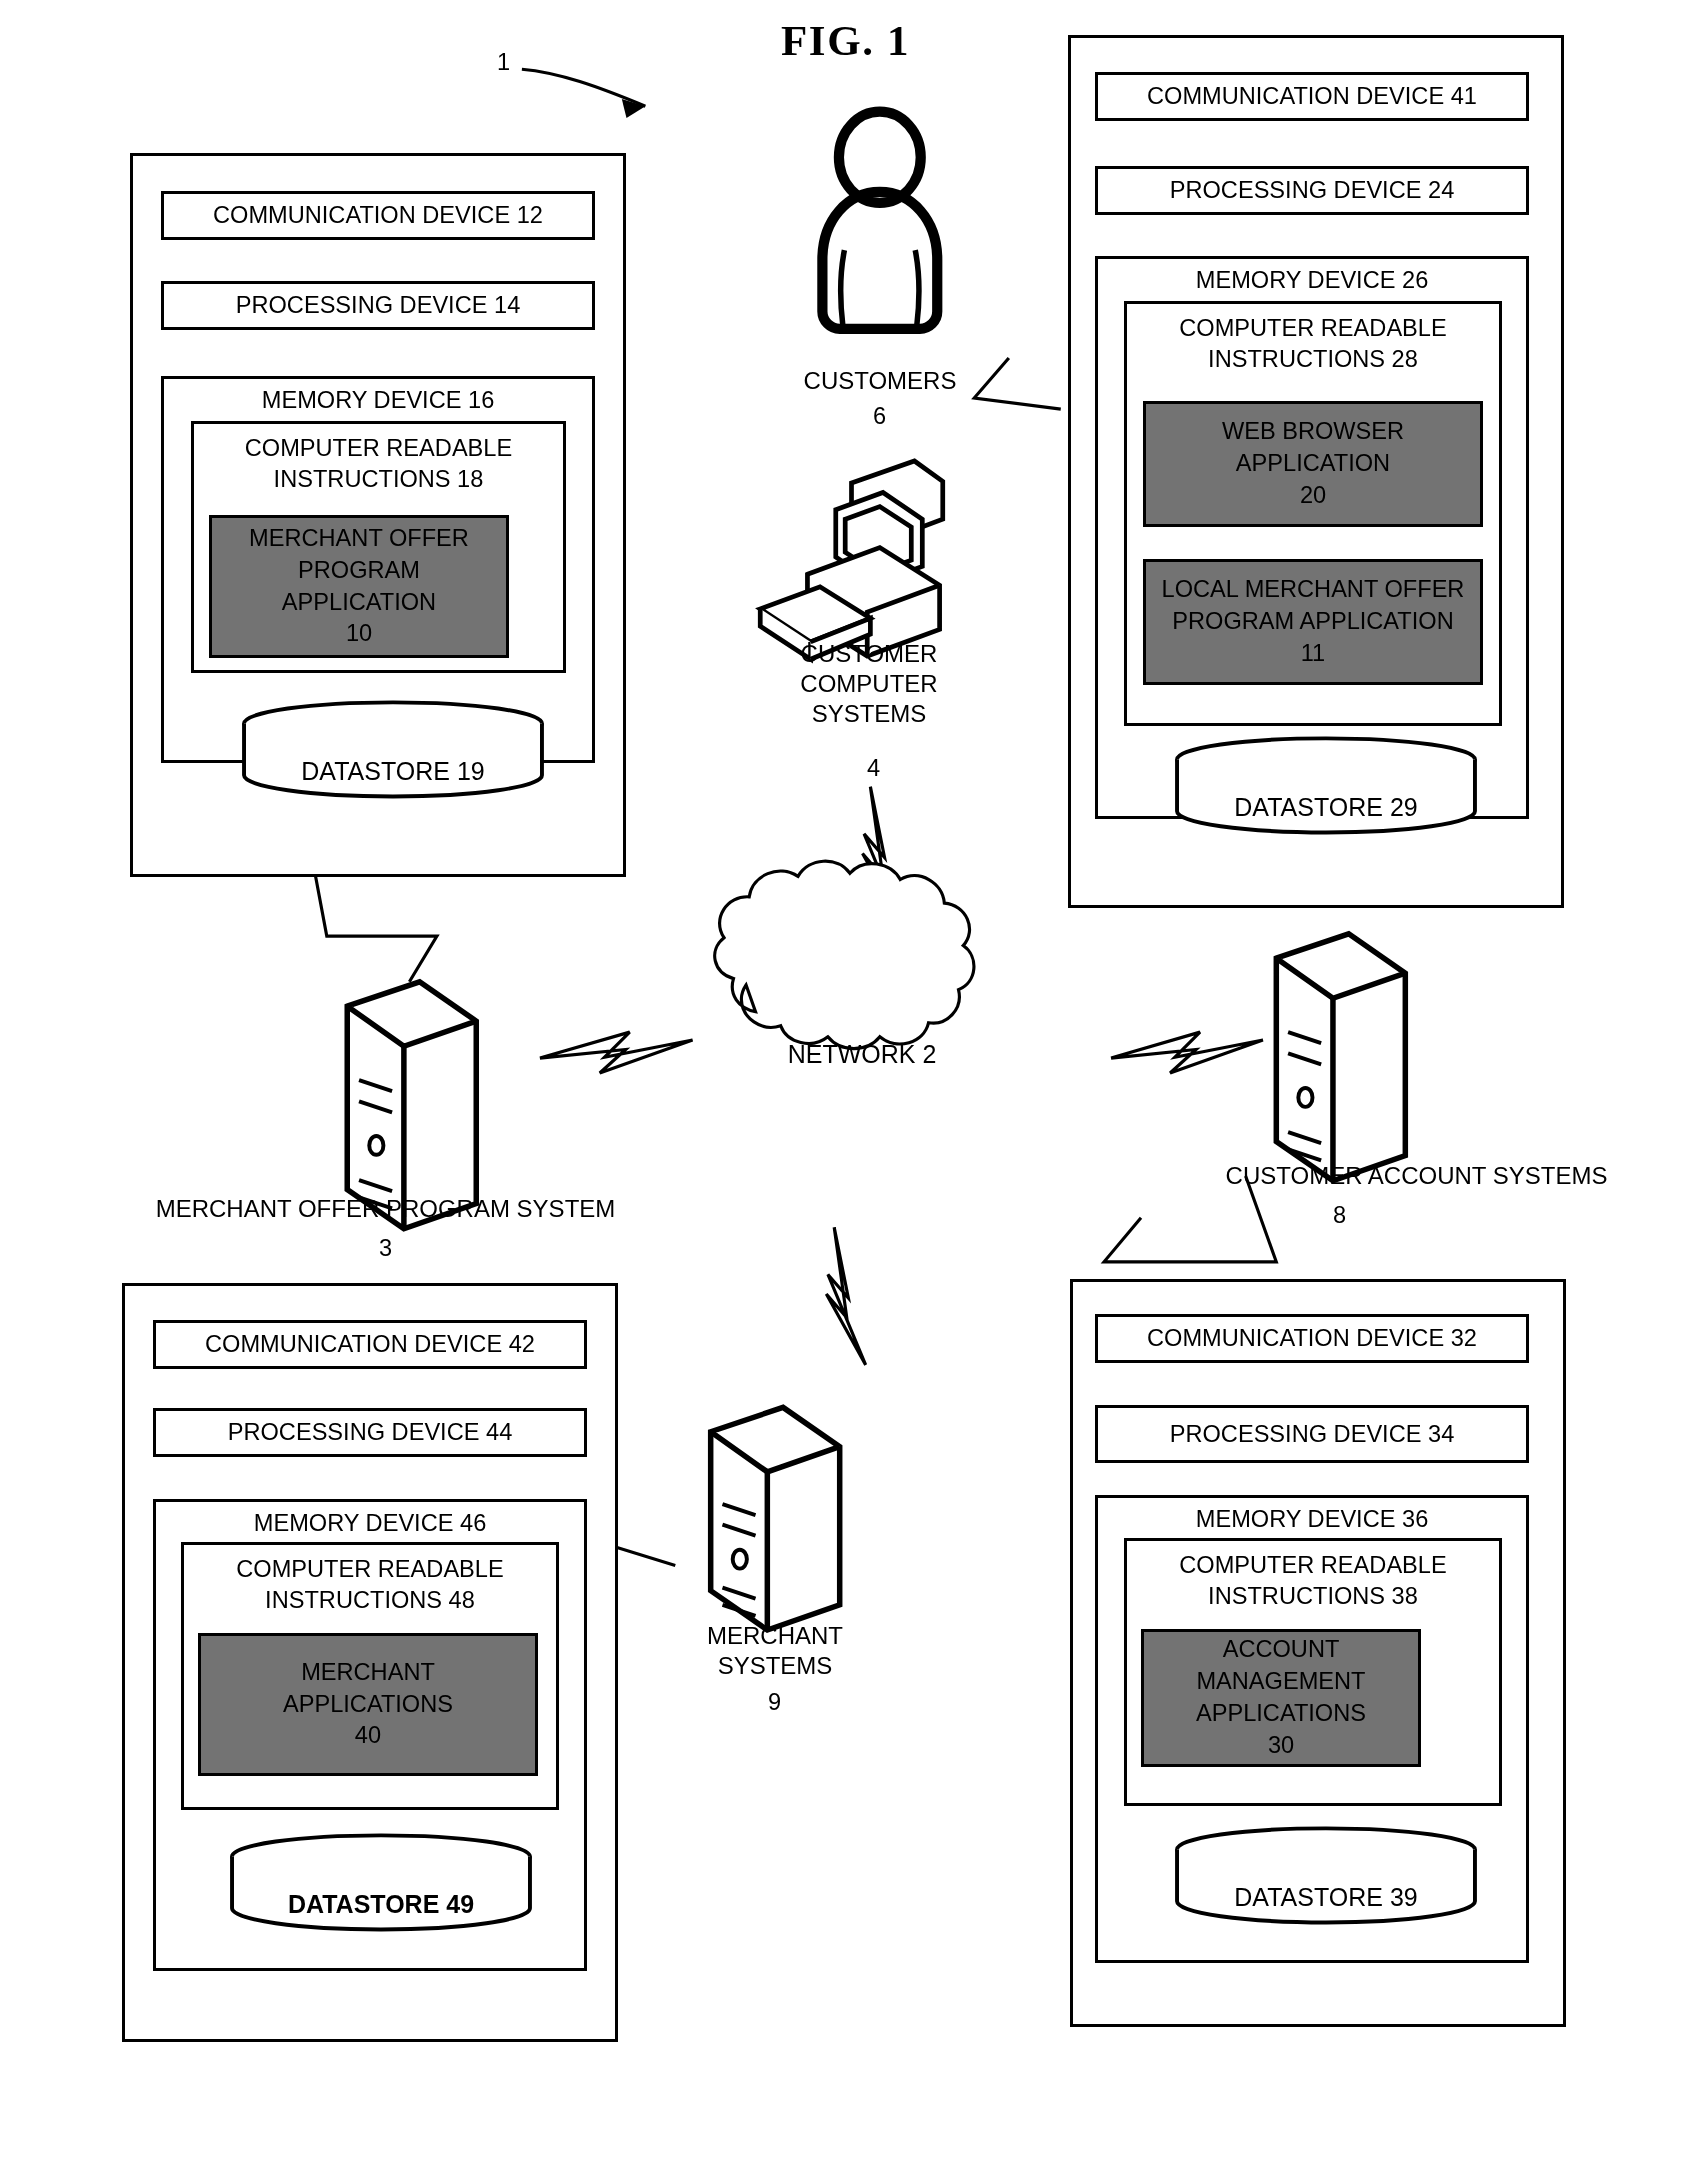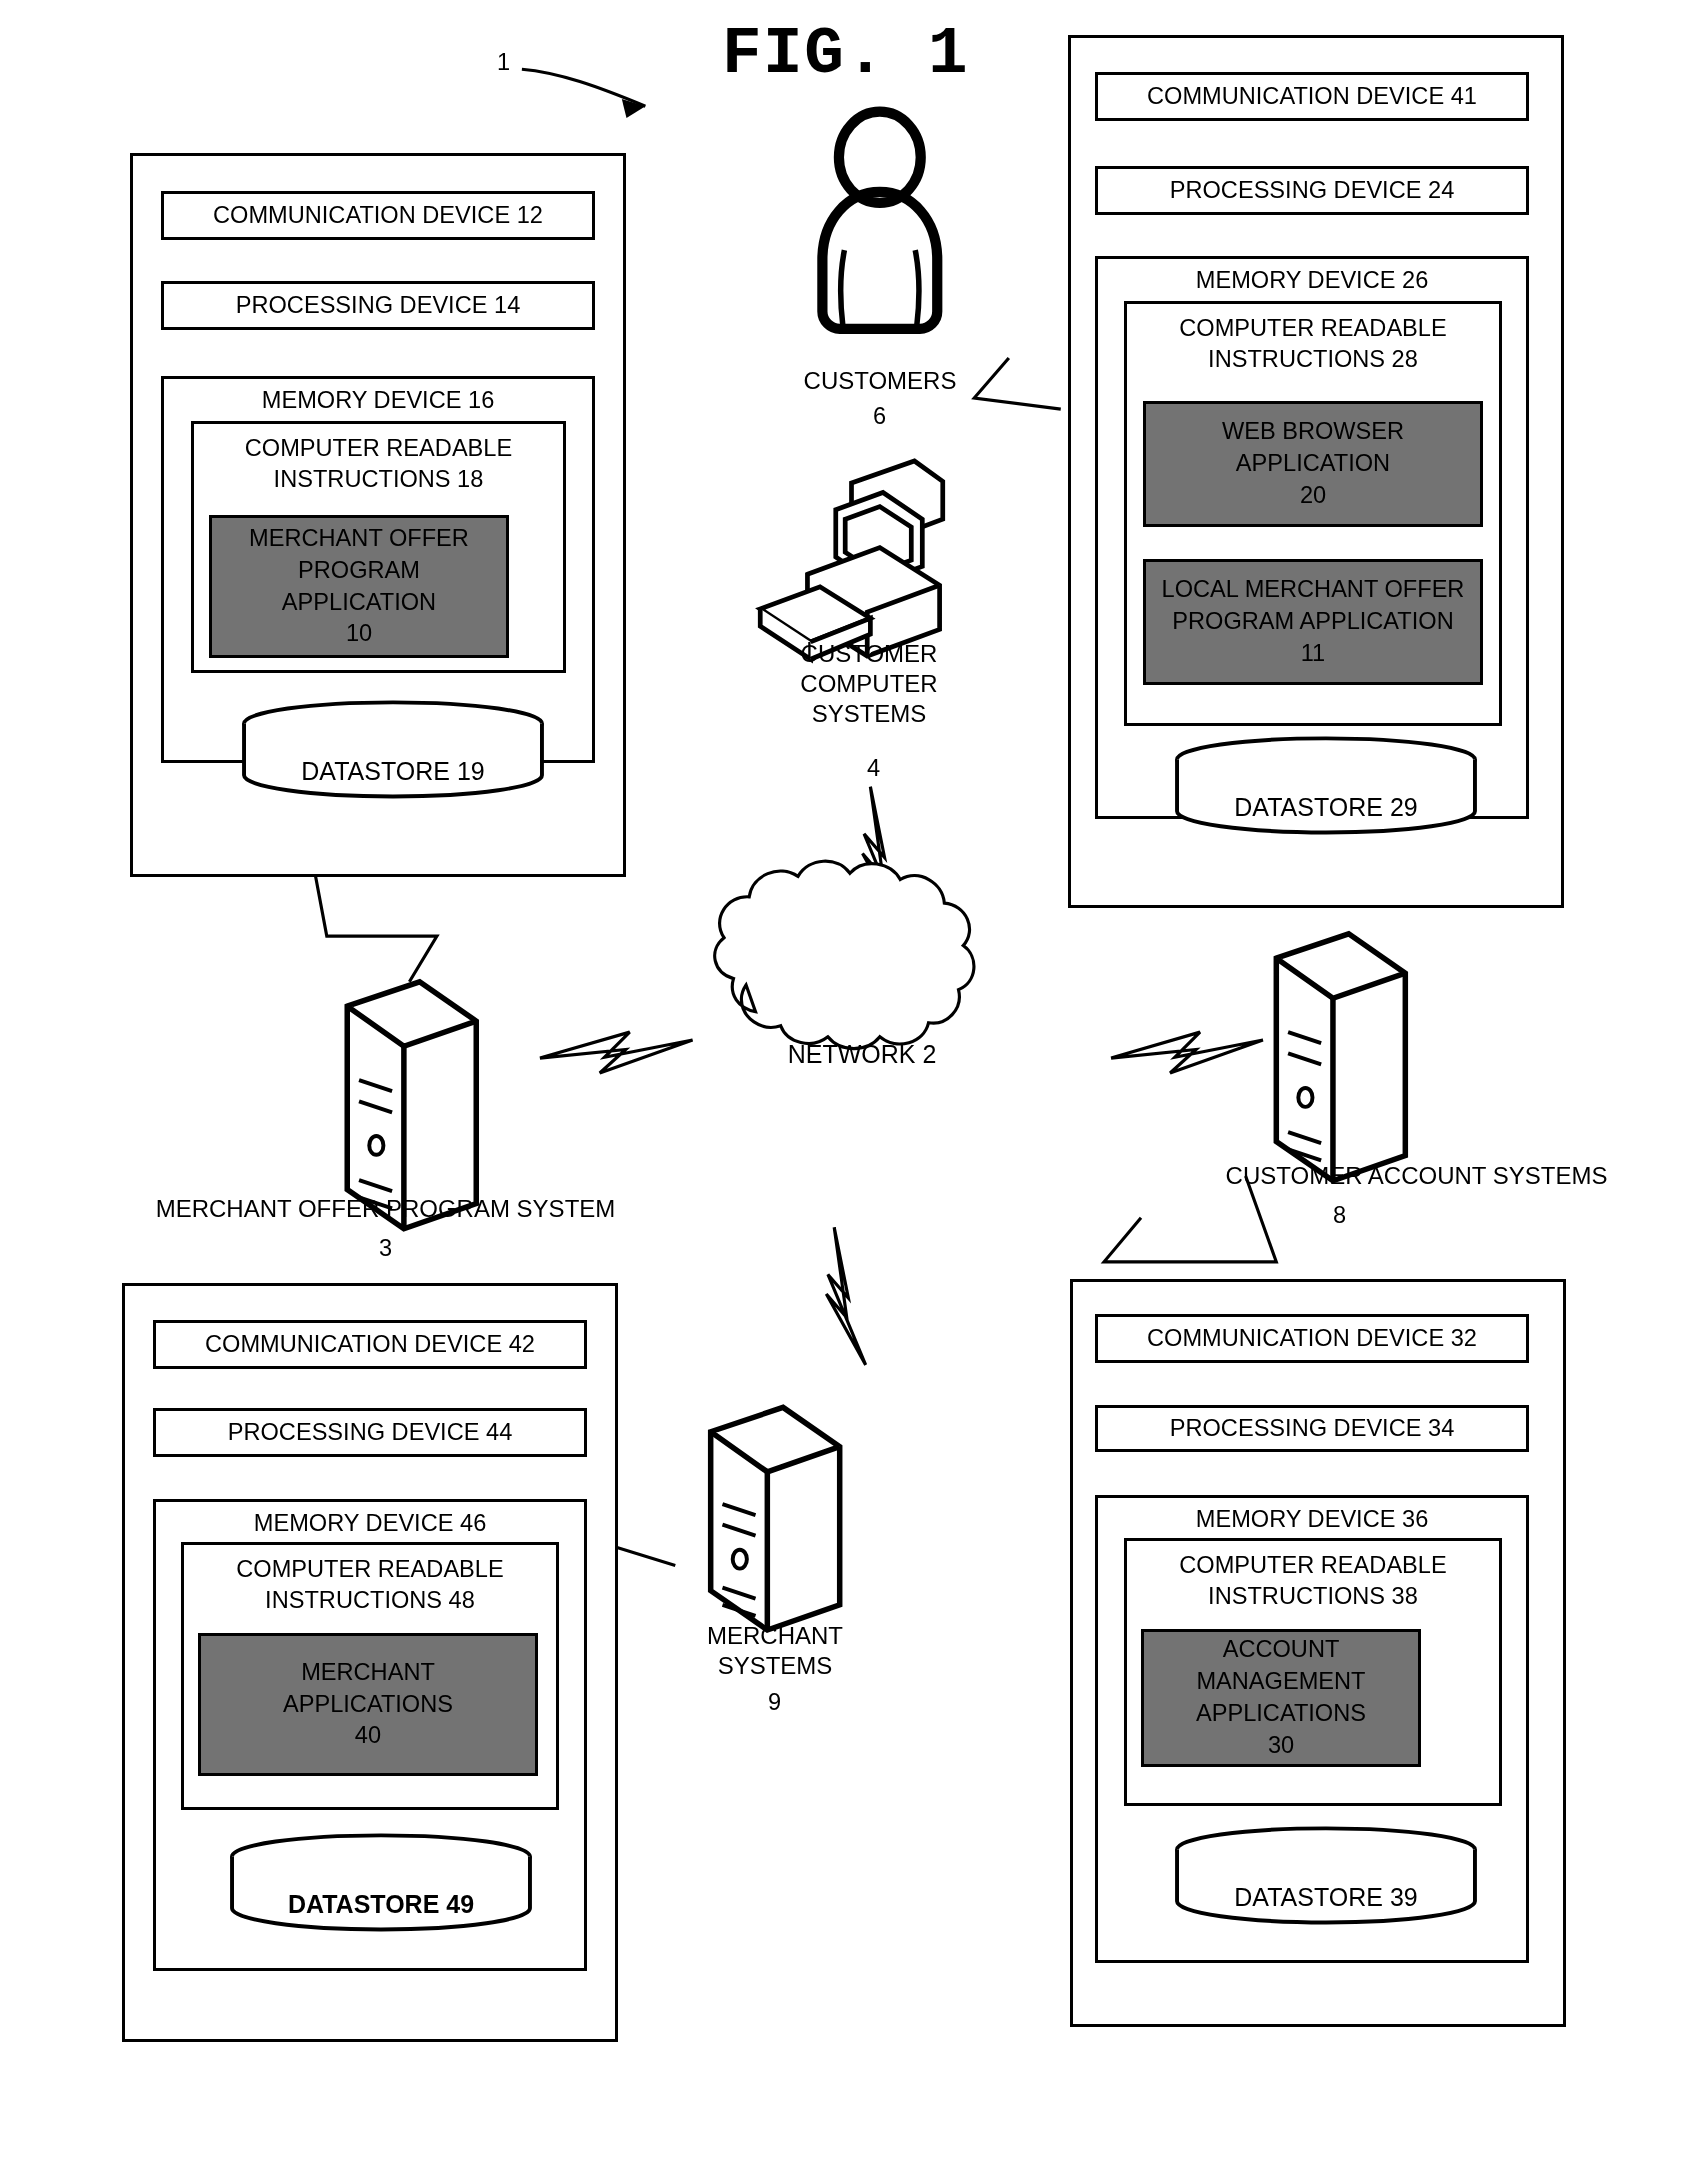--- a/index.html
+++ b/index.html
@@ -6,22 +6,22 @@
   body{
     width:1703px;height:2161px;position:relative;overflow:hidden;
     font-family:"Liberation Sans", sans-serif;
     color:#000;
   }
   .stage{position:absolute;left:0;top:0;width:1703px;height:2161px;}
   .txt{position:absolute;text-align:center;line-height:1.18;letter-spacing:0.2px;}
 
   
   .fig-title{
-    font-family:Liberation Mono, monospace;
-    font-weight:bold;font-size:66px;letter-spacing:1.6px;
+    font-family:Liberation Serif, serif;
+    font-weight:bold;font-size:43px;letter-spacing:1.6px;
   }
 
   
   .panel{
     position:absolute;border:3.9px solid #000;background:#fff;box-sizing:border-box;
   }
   
   .ibox{
     position:absolute;border:3.1px solid #000;background:#fff;box-sizing:border-box;
     display:flex;align-items:center;justify-content:center;
@@ -292,21 +292,21 @@
 
   <div class="free-label" style="left:653px;top:1621px;width:244px;">MERCHANT
 SYSTEMS</div>
   <div class="ref-num" style="left:751px;top:1689px;width:47px;">9</div>
 
   <div class="panel" style="left:1070px;top:1279px;width:496px;height:748px;">
   </div>
 
   <div class="ibox" style="left:1095px;top:1314px;width:434px;height:49px;">COMMUNICATION DEVICE 32</div>
 
-  <div class="ibox" style="left:1095px;top:1405px;width:434px;height:47px;">PROCESSING DEVICE 34</div>
+  <div class="ibox" style="left:1095px;top:1405px;width:434px;height:58px;">PROCESSING DEVICE 34</div>
 
   <div class="mbox" style="left:1095px;top:1495px;width:434px;height:468px;">
     <div class="mbox-title">MEMORY DEVICE 36</div>
   </div>
 
   <div class="cri" style="left:1124px;top:1538px;width:378px;height:268px;">
     <div class="cri-title" style="white-space:pre-line;">COMPUTER READABLE
 INSTRUCTIONS 38</div>
   </div>
 

